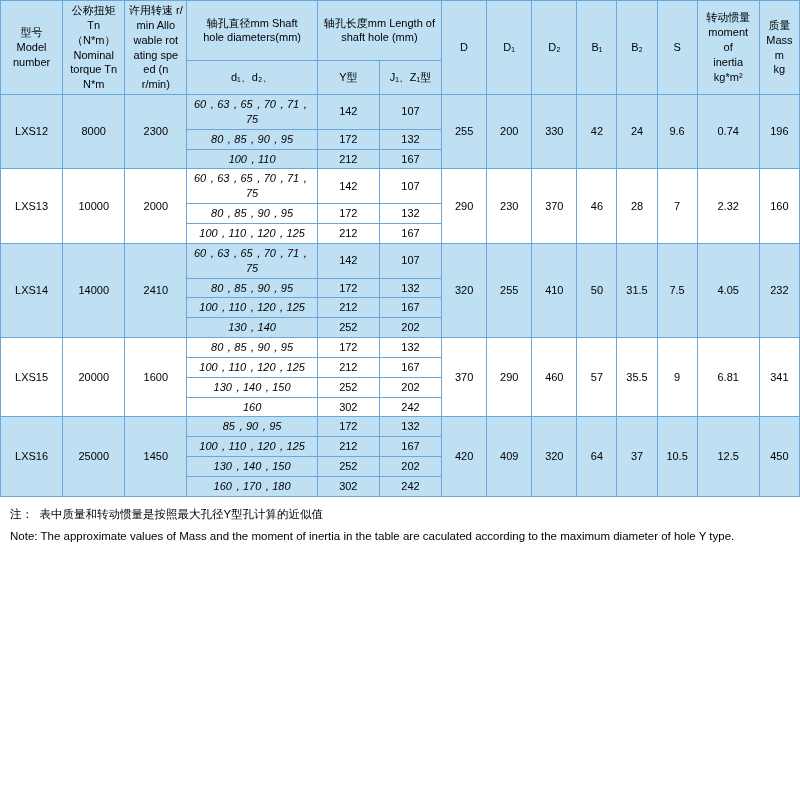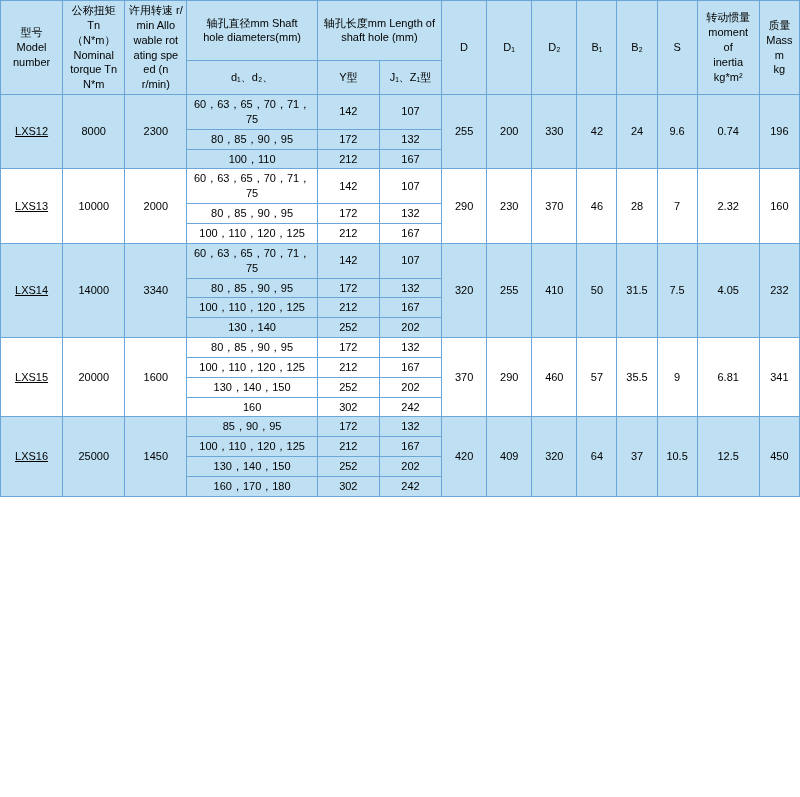--- a/index.html
+++ b/index.html
@@ -30,27 +30,28 @@
     color: #000;
   }
   thead td {
     background: #bfe0f2;
     font-size: 10.5px;
     line-height: 1.3;
     padding: 3px 2px;
   }
   .band-a td { background: #bfe0f2; }
   .band-b td { background: #ffffff; }
-  .model { font-size: 12px; text-decoration: underline; }
+  .model { font-size: 12px; }
   .hdr-sub { font-size: 11px; margin-top: 48px; }
   .dia-cell {
     text-align: left;
     padding-left: 7px;
     padding-right: 4px;
     font-size: 11px;
+    font-style: italic;
   }
   .note-wrap {
     padding: 6px 8px 0 8px;
   }
   .note-cn {
     font-size: 11.5px;
     margin: 4px 0 8px 2px;
     white-space: pre;
   }
   .note-en {
@@ -169,21 +170,21 @@
         <td>132</td>
       </tr>
       <tr class="band-b">
         <td class="dia-cell">100，110，120，125</td>
         <td>212</td>
         <td>167</td>
       </tr>
       <tr class="band-a">
         <td rowspan="4" class="model">LXS14</td>
         <td rowspan="4">14000</td>
-        <td rowspan="4">3340</td>
+        <td rowspan="4">2410</td>
         <td class="dia-cell">60，63，65，70，71，75</td>
         <td>142</td>
         <td>107</td>
         <td rowspan="4">320</td>
         <td rowspan="4">255</td>
         <td rowspan="4">410</td>
         <td rowspan="4">50</td>
         <td rowspan="4">31.5</td>
         <td rowspan="4">7.5</td>
         <td rowspan="4">4.05</td>
@@ -263,13 +264,15 @@
       </tr>
       <tr class="band-a">
         <td class="dia-cell">160，170，180</td>
         <td>302</td>
         <td>242</td>
       </tr>
     </tbody>
 </table>
 
 <div class="note-wrap">
+  <div class="note-cn">注：  表中质量和转动惯量是按照最大孔径Y型孔计算的近似值</div>
+  <div class="note-en">Note: The approximate values of Mass and the moment of inertia in the table are caculated according to the maximum diameter of hole Y type.</div>
 </div>
 
 </body></html>

